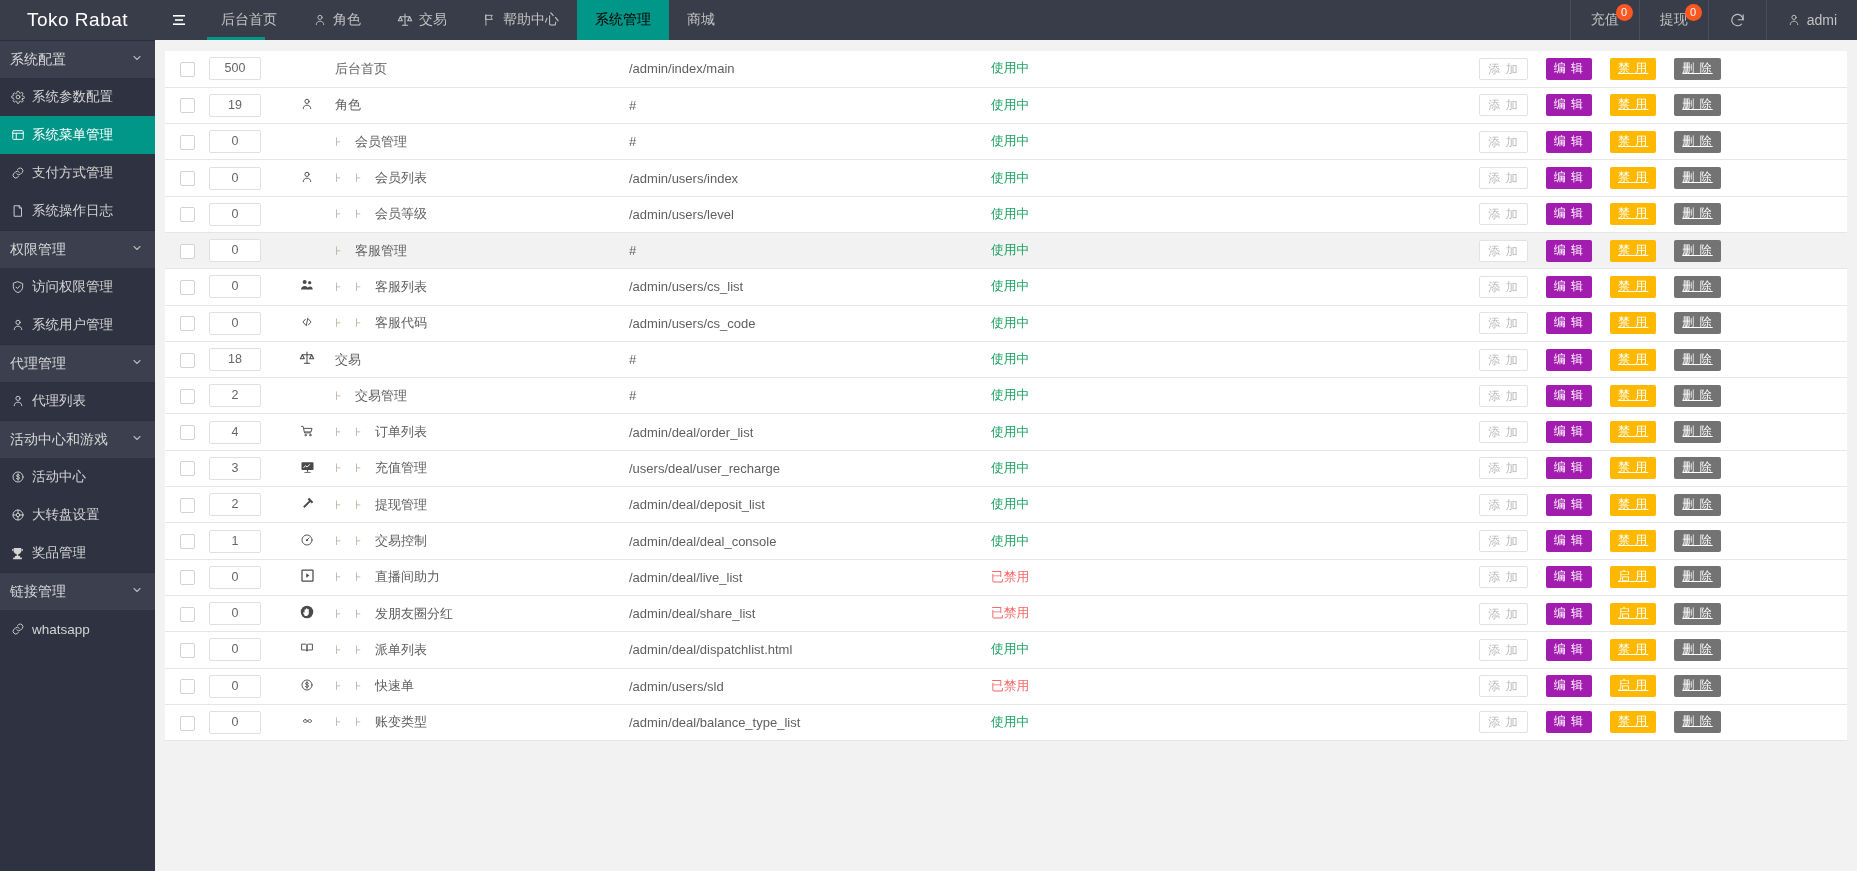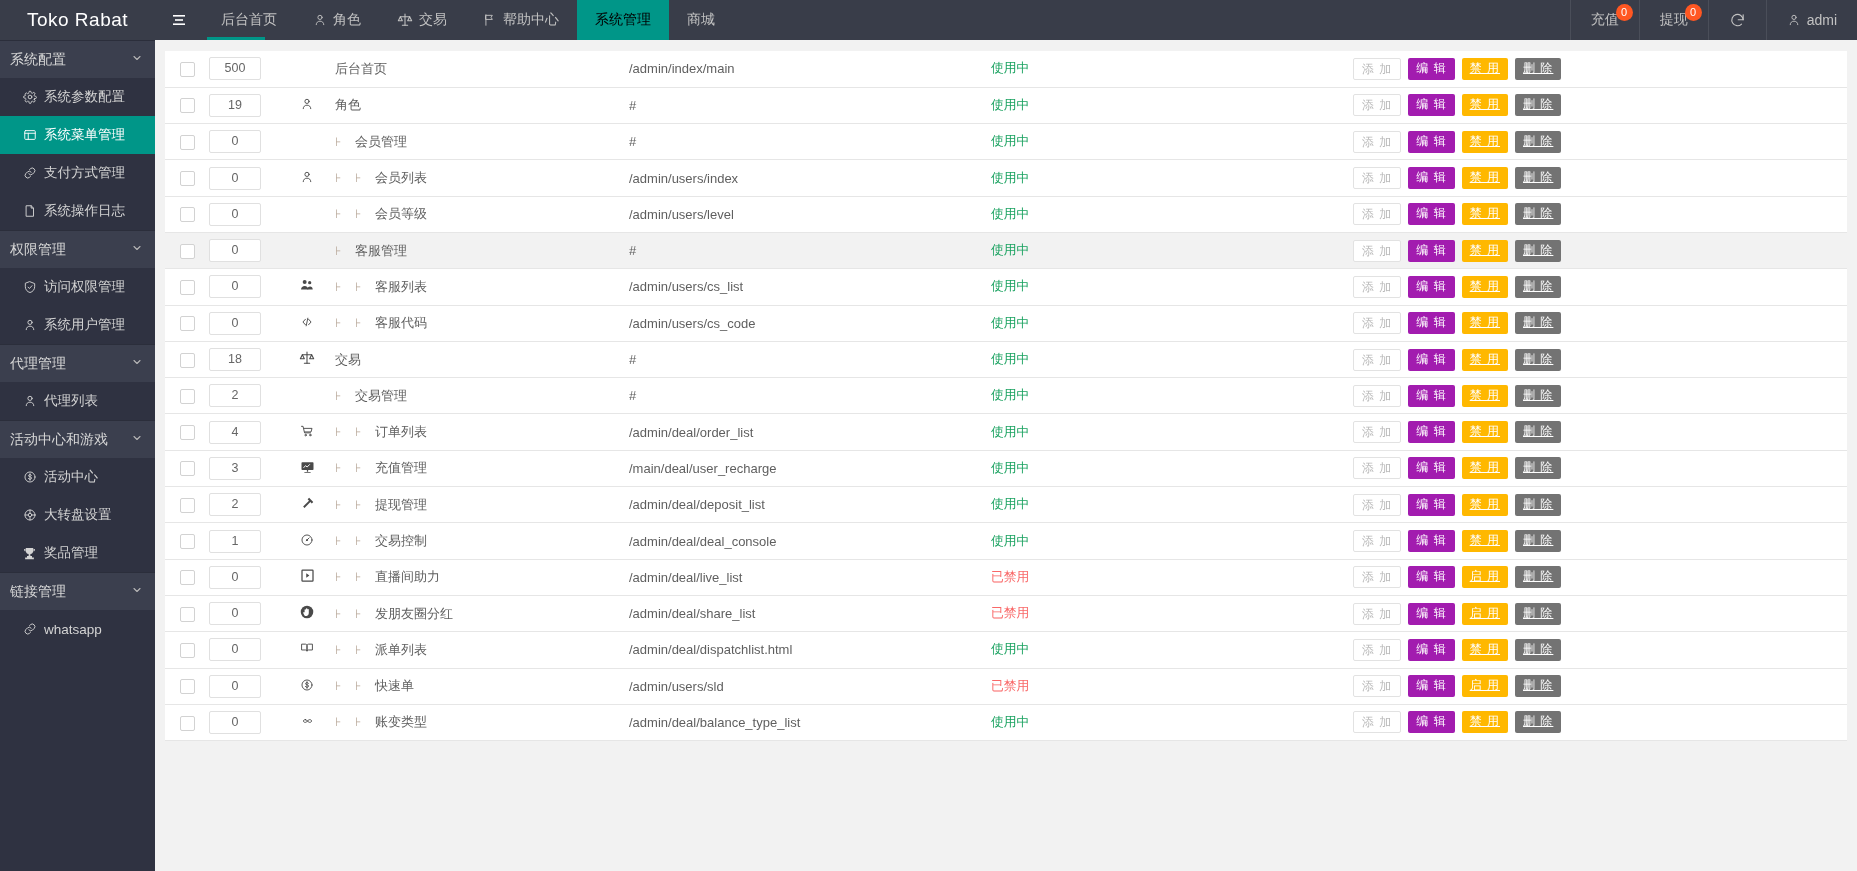--- a/index.html
+++ b/index.html
@@ -67,21 +67,21 @@
     padding: 0 12px 0 10px;
     background: #3B3F4E;
     color: #d8d8d8; font-size: 14px;
     border-top: 1px solid #2b2e3b;
     cursor: pointer;
   }
   .side-group .gname { flex: 1 1 auto; }
   .side-group .chev { font-size: 12px; color: #b7b7b7; }
   .side-item {
     height: 38px; display: flex; align-items: center; gap: 7px;
-    padding: 0 22px;
+    padding: 0 10px;
     color: #d4d4d4; font-size: 13.5px;
     cursor: pointer;
   }
   .side-item.active { background: #009688; color: #fff; }
   .side-item .si-icon { width: 15px; display:inline-flex; justify-content:center; align-items:center; font-size: 13px; }
 
   
   .content {
     position: absolute; top: 40px; left: 155px;
     width: 1702px; height: 831px;
@@ -120,21 +120,21 @@
     border: 1px solid #e0e0e0; background: #fff;
     text-align: center; font-size: 12.5px; color: #666;
     border-radius: 2px; display: inline-block;
   }
   .row-icon { font-size: 14px; color: #4a4a4a; display:inline-flex; align-items:center; justify-content:center; }
   .name-cell { display: flex; align-items: center; font-size: 13px; color: #5f5f5f; white-space: nowrap; }
   .tree-dash { color: #b9a99a; margin-right: 12px; font-size: 12px; width: 8px; display:inline-block; }
   .status-on { color: #1aa260; font-size: 12.8px; margin-top: 38px; }
   .status-off { color: #f96868; font-size: 12.8px; }
 
-  .ops { display: flex; align-items: center; gap: 7px; }
+  .ops { display: flex; align-items: center; gap: 18px; justify-content: center; }
   .btn {
     height: 22px; line-height: 20px; min-width: 38px;
     padding: 0 8px; font-size: 12px; border-radius: 2px;
     text-align: center; cursor: pointer; white-space: nowrap;
     letter-spacing: 1px;
   }
   .btn-add { background: #fff; border: 1px solid #e2e2e2; color: #b9b9b9; }
   .btn-edit { background: #a21caf; color: #fff; }
   .btn-toggle { background: #FFB800; color: #fff; text-decoration: underline; }
   .btn-del { background: #737373; color: #fff; text-decoration: underline; }
@@ -645,21 +645,21 @@
                   <path d="M5.6 14.2l3.2-3.6 2.6 2.2 4.4-4.4" stroke="#fff" stroke-width="1.5" fill="none"></path>
                 </svg>
               </span></td>
             <td class="col-name">
               <div class="name-cell">
                 <span class="tree-dash">⊦</span>
                 <span class="tree-dash">⊦</span>
                 <span>充值管理</span>
               </div>
             </td>
-            <td class="col-url"><span>/main/deal/user_recharge</span></td>
+            <td class="col-url"><span>/users/deal/user_recharge</span></td>
             <td class="col-status"><span class="status-on">使用中</span></td>
             <td class="col-ops">
               <div class="ops">
                 <span class="btn btn-add">添 加</span>
                 <span class="btn btn-edit">编 辑</span>
                 <span class="btn btn-toggle">禁 用</span>
                 <span class="btn btn-del">删 除</span>
               </div>
             </td>
           </tr>

